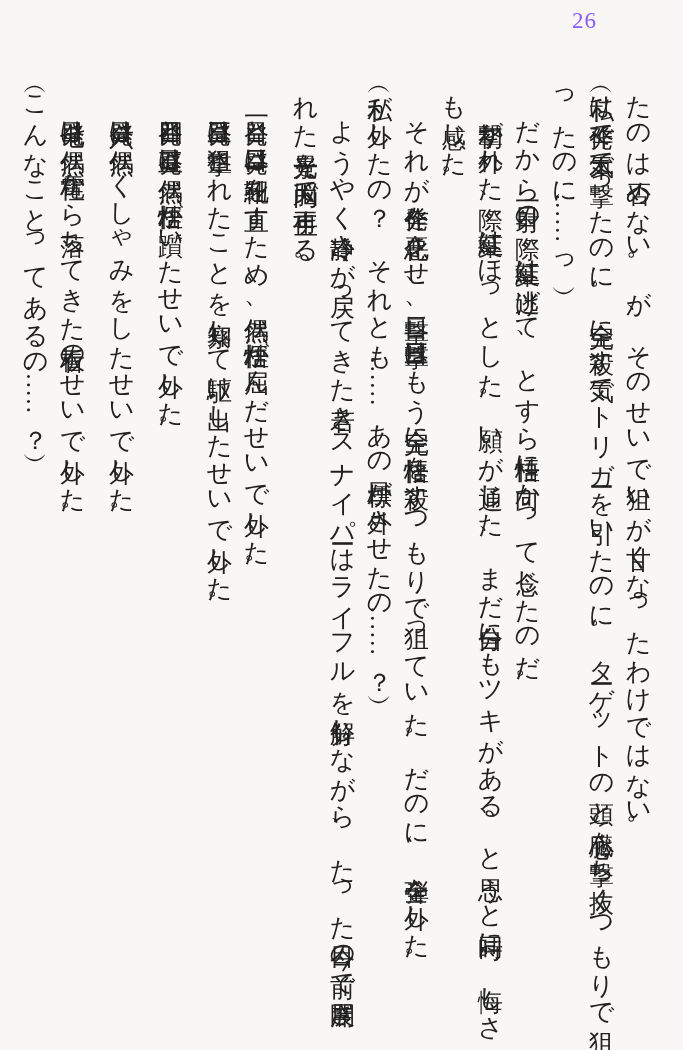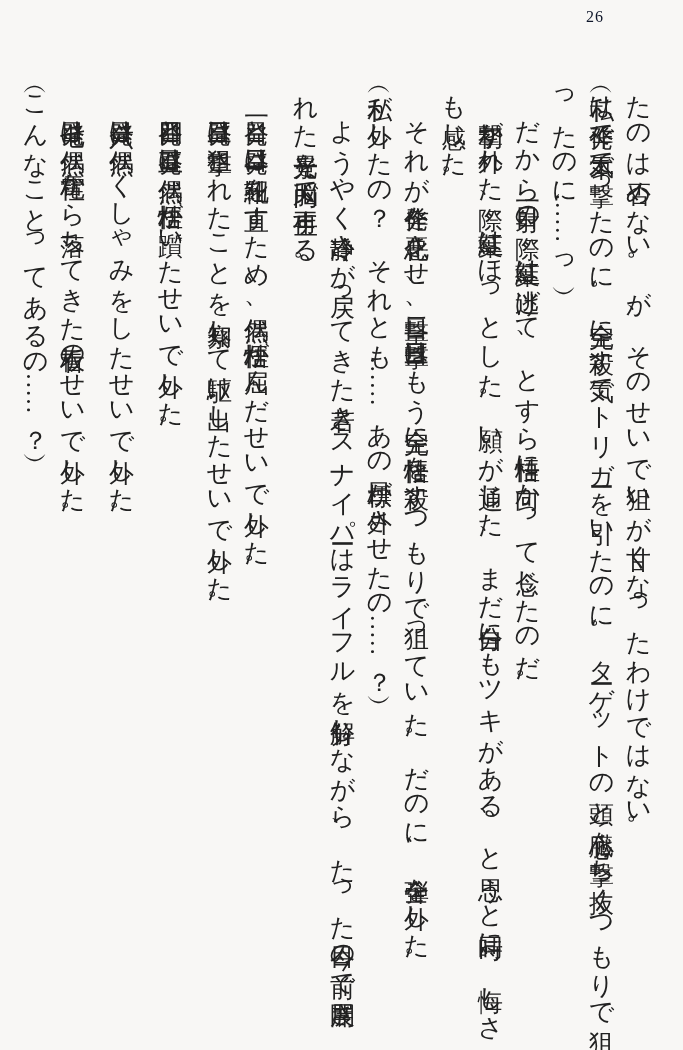--- a/index.html
+++ b/index.html
@@ -16,24 +16,24 @@
     position: relative;
     width: 683px;
     height: 1050px;
     background: #f8f7f5;
     font-family: "Liberation Serif", "DejaVu Serif", serif;
     overflow: hidden;
   }
   .page-number {
     position: absolute;
     top: 8px;
-    left: 586px;
-    font-size: 16px;
+    left: 572px;
+    font-size: 23px;
     letter-spacing: 1px;
-    color: #0f172a;
+    color: #8b5cf6;
   }
   .text-block {
     position: absolute;
     top: 78px;
     right: 26px;
     width: 634px;
     height: 950px;
     writing-mode: vertical-rl;
     -webkit-writing-mode: vertical-rl;
     text-orientation: mixed;

